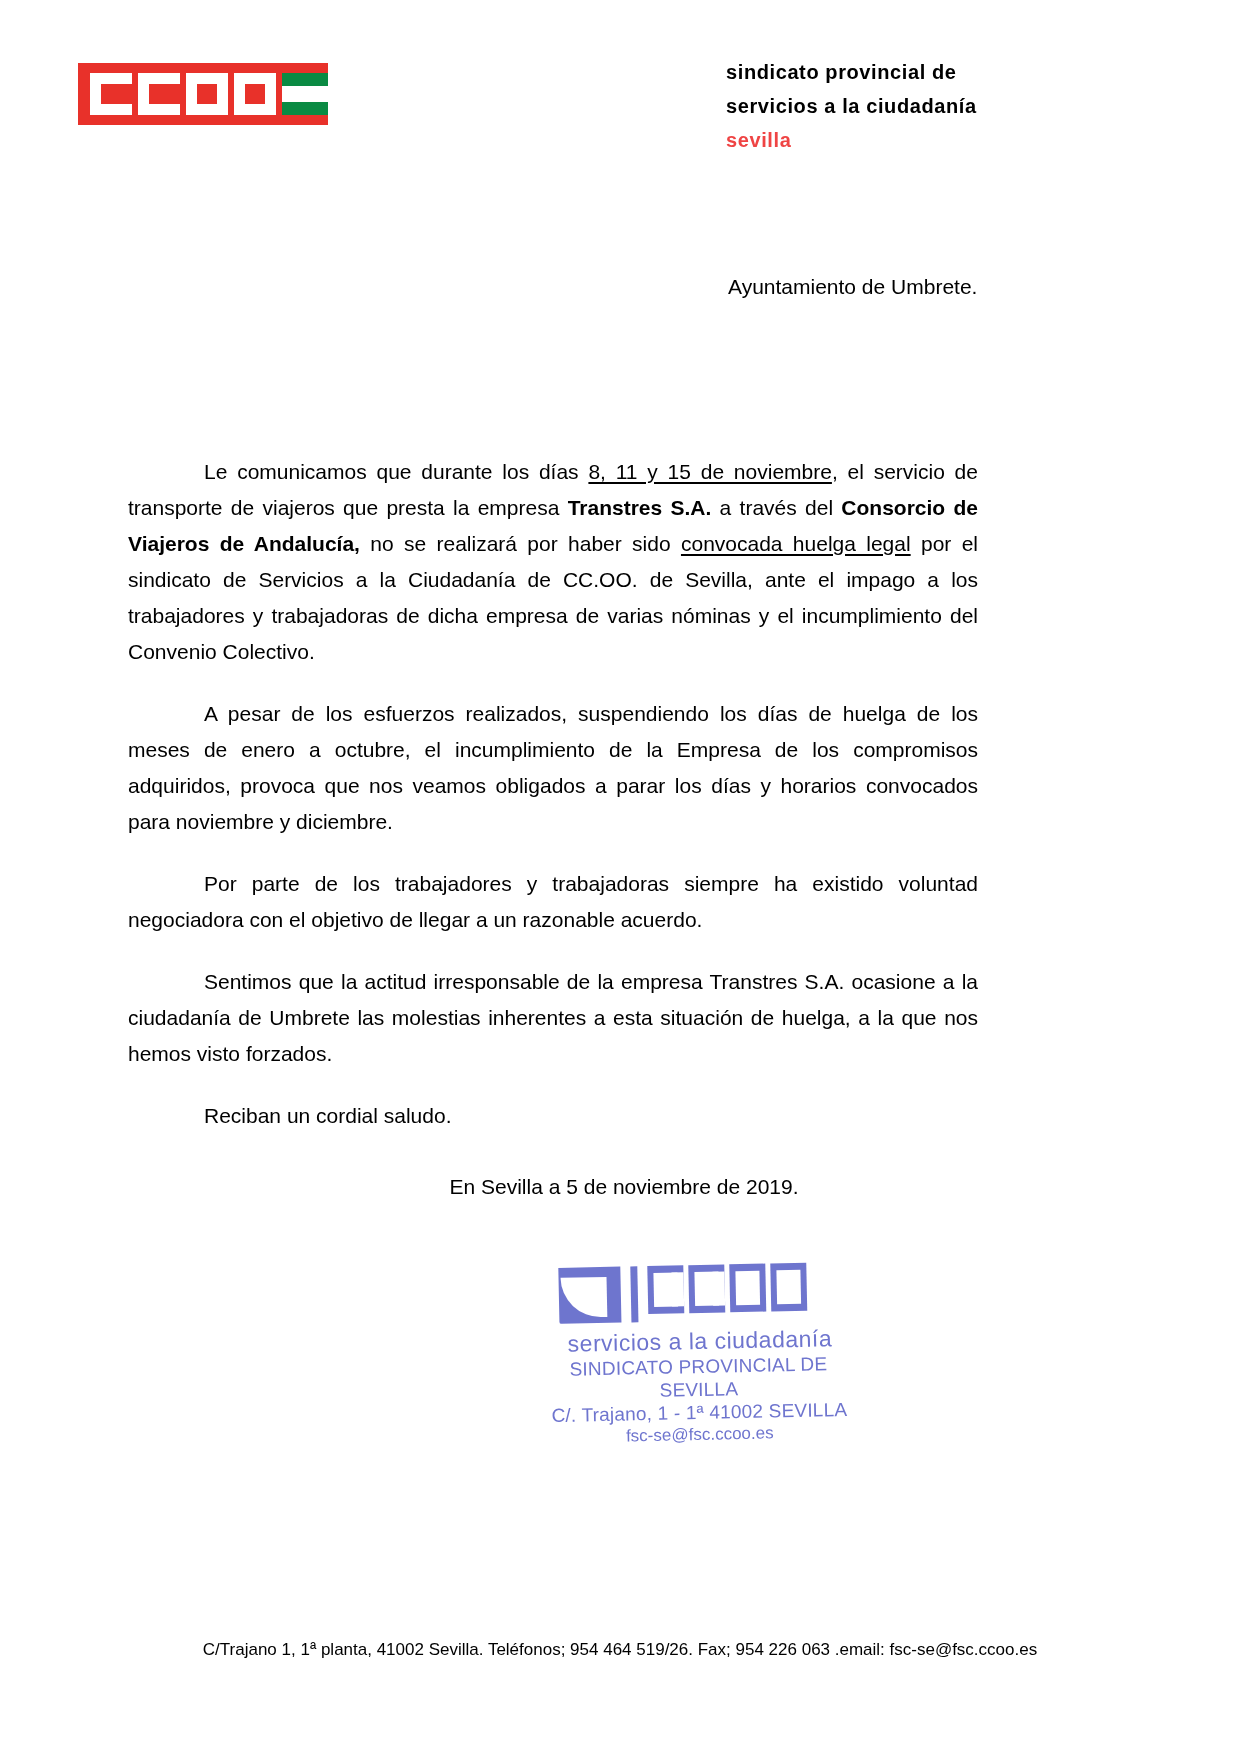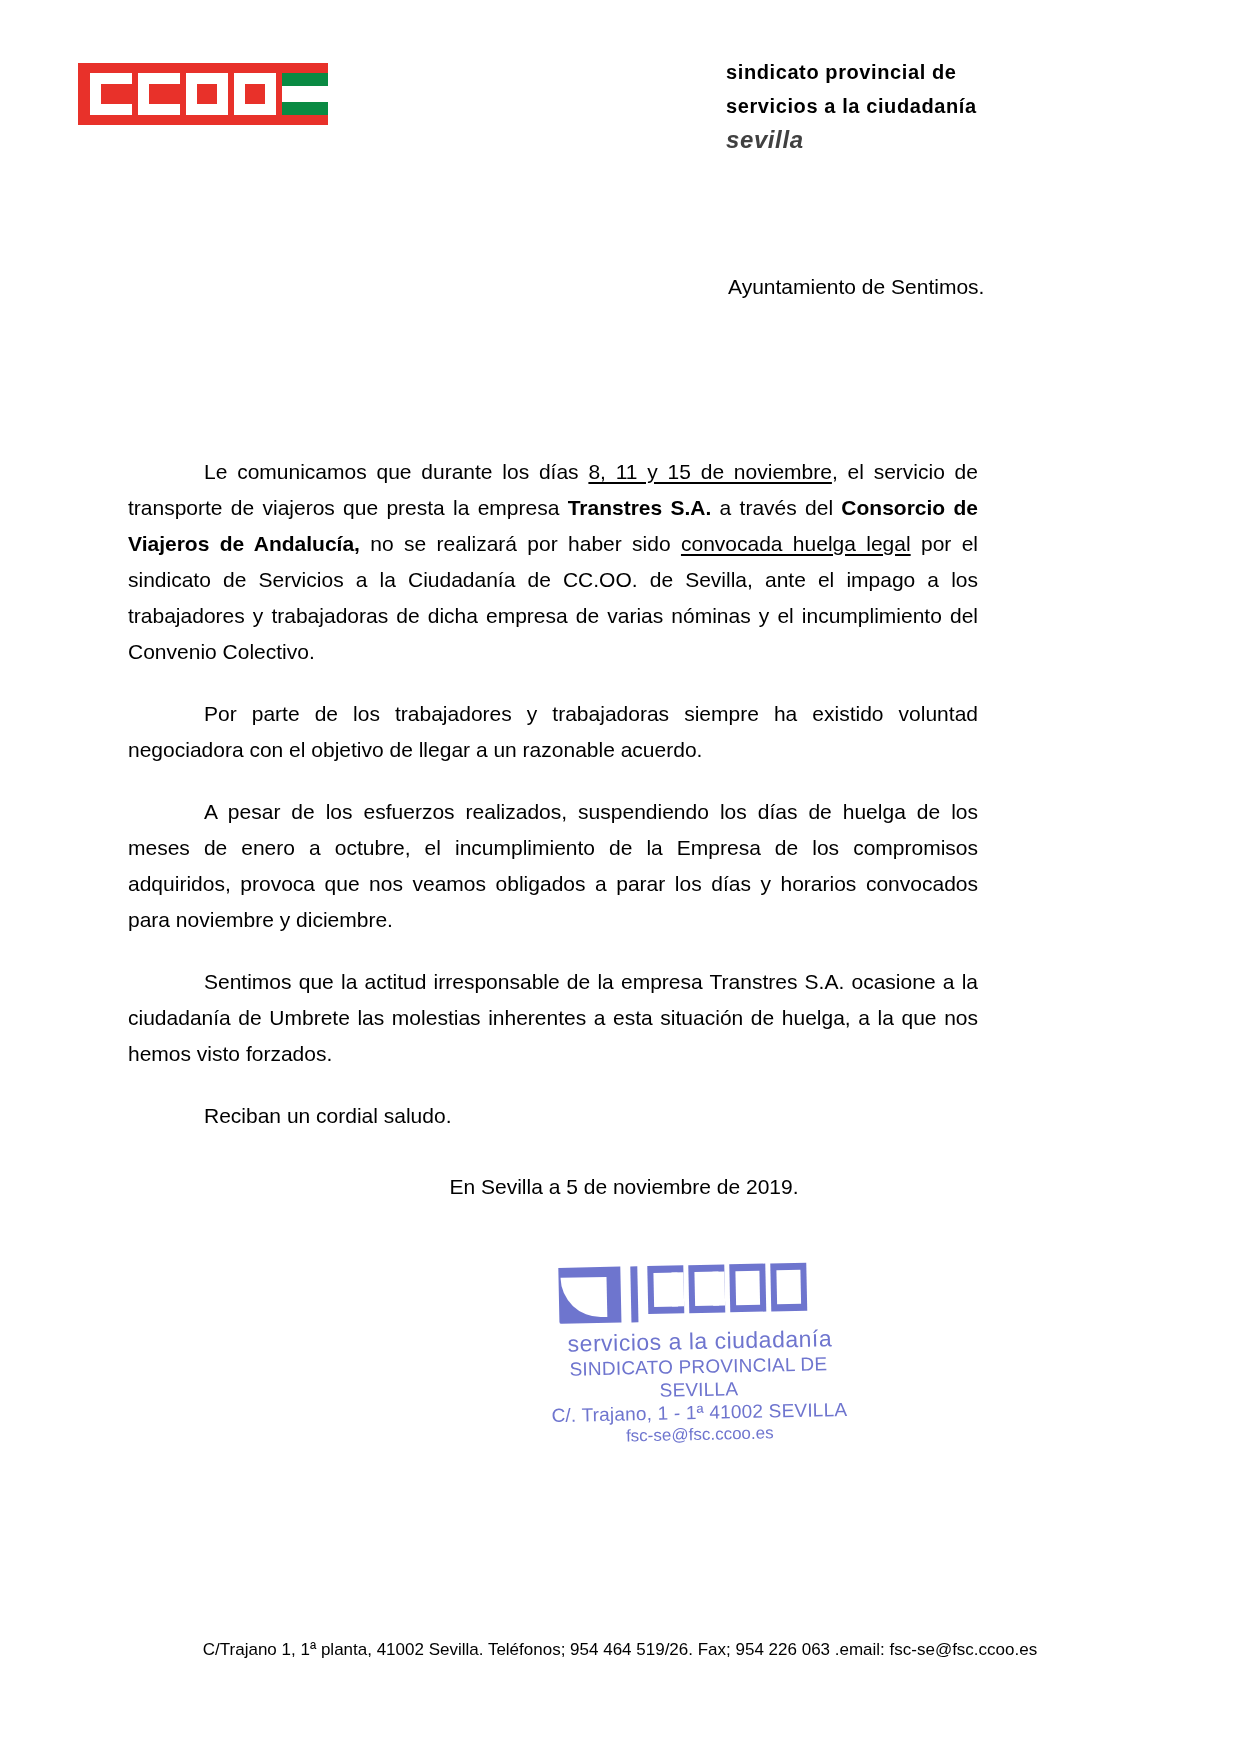--- a/index.html
+++ b/index.html
@@ -102,26 +102,25 @@
   }
   .lh-line1, .lh-line2 {
     font-size: 20px;
     font-weight: bold;
     letter-spacing: 0.6px;
     line-height: 34px;
     color: #000000;
     white-space: nowrap;
   }
   .lh-line3 {
-    font-size: 24px;
+    font-size: 20px;
     font-weight: bold;
     letter-spacing: 0.6px;
     line-height: 34px;
-    color: #404040;
-    font-style: italic;
+    color: #ef4444;
   }
 
   
   .addressee {
     position: absolute;
     left: 728px;
     top: 272px;
     font-size: 21px;
     line-height: 30px;
     white-space: nowrap;
@@ -283,29 +282,29 @@
       </div>
     </div>
 
     <div class="lh-text">
       <div class="lh-line1">sindicato provincial de</div>
       <div class="lh-line2">servicios a la ciudadanía</div>
       <div class="lh-line3">sevilla</div>
     </div>
   </div>
 
-  <div class="addressee">Ayuntamiento de Sentimos.</div>
+  <div class="addressee">Ayuntamiento de Umbrete.</div>
 
   <div class="body">
 
     <p class="para"><span>Le comunicamos que durante los días </span><u>8, 11 y 15 de noviembre</u><span>, el servicio de transporte de viajeros que presta la empresa </span><b>Transtres S.A.</b><span> a través del </span><b>Consorcio de Viajeros de Andalucía,</b><span> no se realizará por haber sido </span><u>convocada huelga legal</u><span> por el sindicato de Servicios a la Ciudadanía de CC.OO. de Sevilla, ante el impago a los trabajadores y trabajadoras de dicha empresa de varias nóminas y el incumplimiento del Convenio Colectivo.</span></p>
 
+    <p class="para">A pesar de los esfuerzos realizados, suspendiendo los días de huelga de los meses de enero a octubre, el incumplimiento de la Empresa de los compromisos adquiridos, provoca que nos veamos obligados a parar los días y horarios convocados para noviembre y diciembre.</p>
+
     <p class="para">Por parte de los trabajadores y trabajadoras siempre ha existido voluntad negociadora con el objetivo de llegar a un razonable acuerdo.</p>
-
-    <p class="para">A pesar de los esfuerzos realizados, suspendiendo los días de huelga de los meses de enero a octubre, el incumplimiento de la Empresa de los compromisos adquiridos, provoca que nos veamos obligados a parar los días y horarios convocados para noviembre y diciembre.</p>
 
     <p class="para">Sentimos que la actitud irresponsable de la empresa Transtres S.A. ocasione a la ciudadanía de Umbrete las molestias inherentes a esta situación de huelga, a la que nos hemos visto forzados.</p>
 
     <p class="para p-short">Reciban un cordial saludo.</p>
   </div>
 
   <div class="signline">En Sevilla a 5 de noviembre de 2019.</div>
 
   <div class="stamp">
     <div class="stamp-logo">

